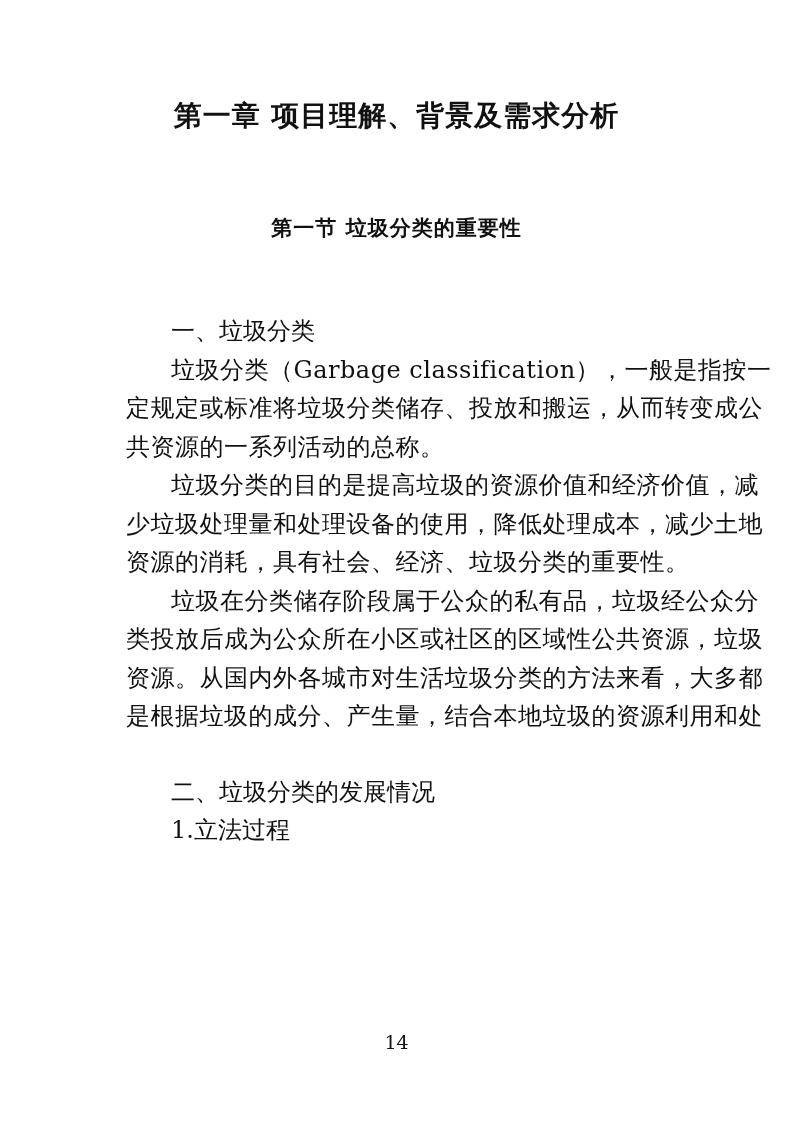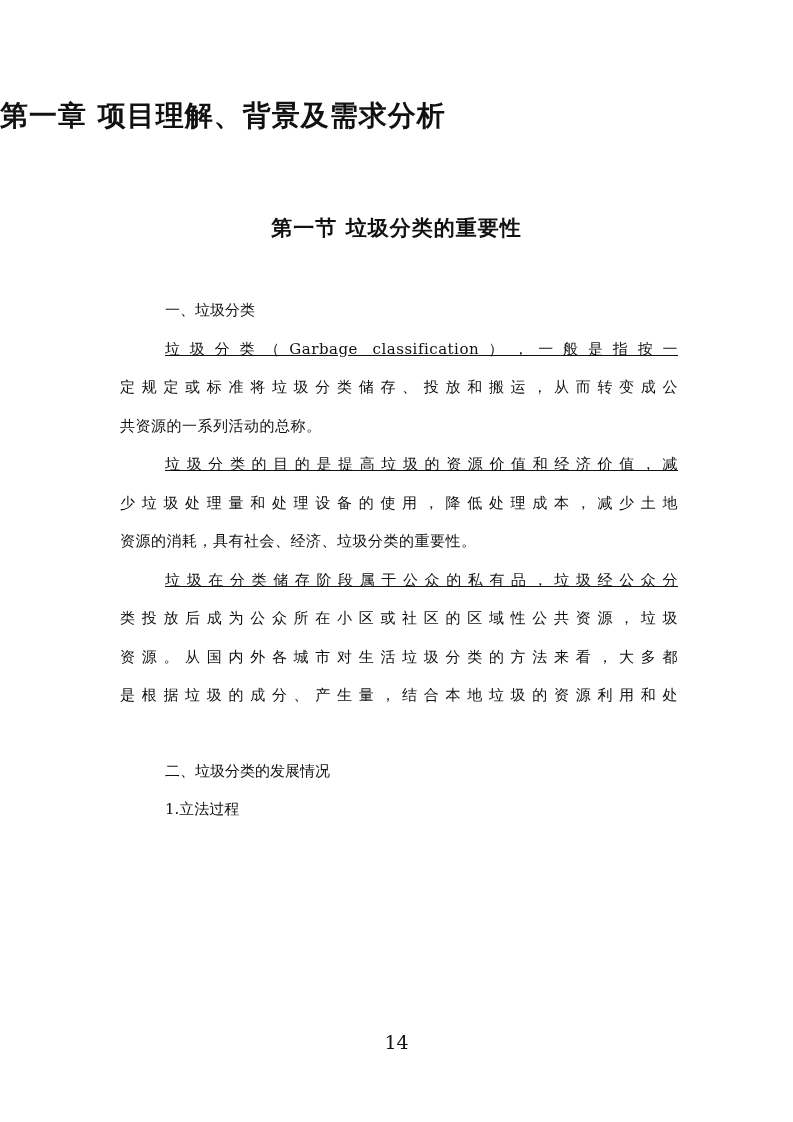--- a/index.html
+++ b/index.html
@@ -1,28 +1,28 @@
 <!DOCTYPE html>
 <html><head>
 <meta charset="utf-8">
 <style>
   html, body { margin: 0; padding: 0; background: #ffffff; }
   body { width: 793px; height: 1122px; position: relative; overflow: hidden;
          font-family: "DejaVu Serif", "Liberation Serif", serif; color: #111; }
-  .chapter-title { position: absolute; top: 96px; left: 0; width: 793px; 
+  .chapter-title { position: absolute; top: 96px; left: 0; width: 793px; text-align: center;
          font-family: "DejaVu Sans", "Liberation Sans", sans-serif; font-weight: bold;
          font-size: 28px; letter-spacing: 1px; line-height: 40px; }
   .section-title { position: absolute; top: 212px; left: 0; width: 793px; text-align: center;
          font-family: "DejaVu Sans", "Liberation Sans", sans-serif; font-weight: bold;
          font-size: 21px; letter-spacing: 1px; line-height: 32px; }
-  .body { position: absolute; left: 120px; width: 558px; font-size: 15px; }
+  .body { position: absolute; left: 126px; width: 558px; font-size: 24px; margin-top: 21px; }
   .line { height: 38.5px; line-height: 38.5px; white-space: nowrap; text-align: justify;
           text-align-last: justify; letter-spacing: 0.5px; }
   .line.last { text-align-last: left; }
-  .line.indent { padding-left: 45px; text-decoration: underline; }
+  .line.indent { padding-left: 45px; }
   .heading { height: 38.5px; line-height: 38.5px; padding-left: 45px; white-space: nowrap; }
   .gap { height: 37px; }
   .page-number { position: absolute; top: 1030px; left: 0; width: 793px; text-align: center;
          font-size: 19px; line-height: 24px; }
 </style>
 </head>
 <body>
 
 <div class="chapter-title">第一章  项目理解、背景及需求分析</div>
 <div class="section-title">第一节  垃圾分类的重要性</div>

